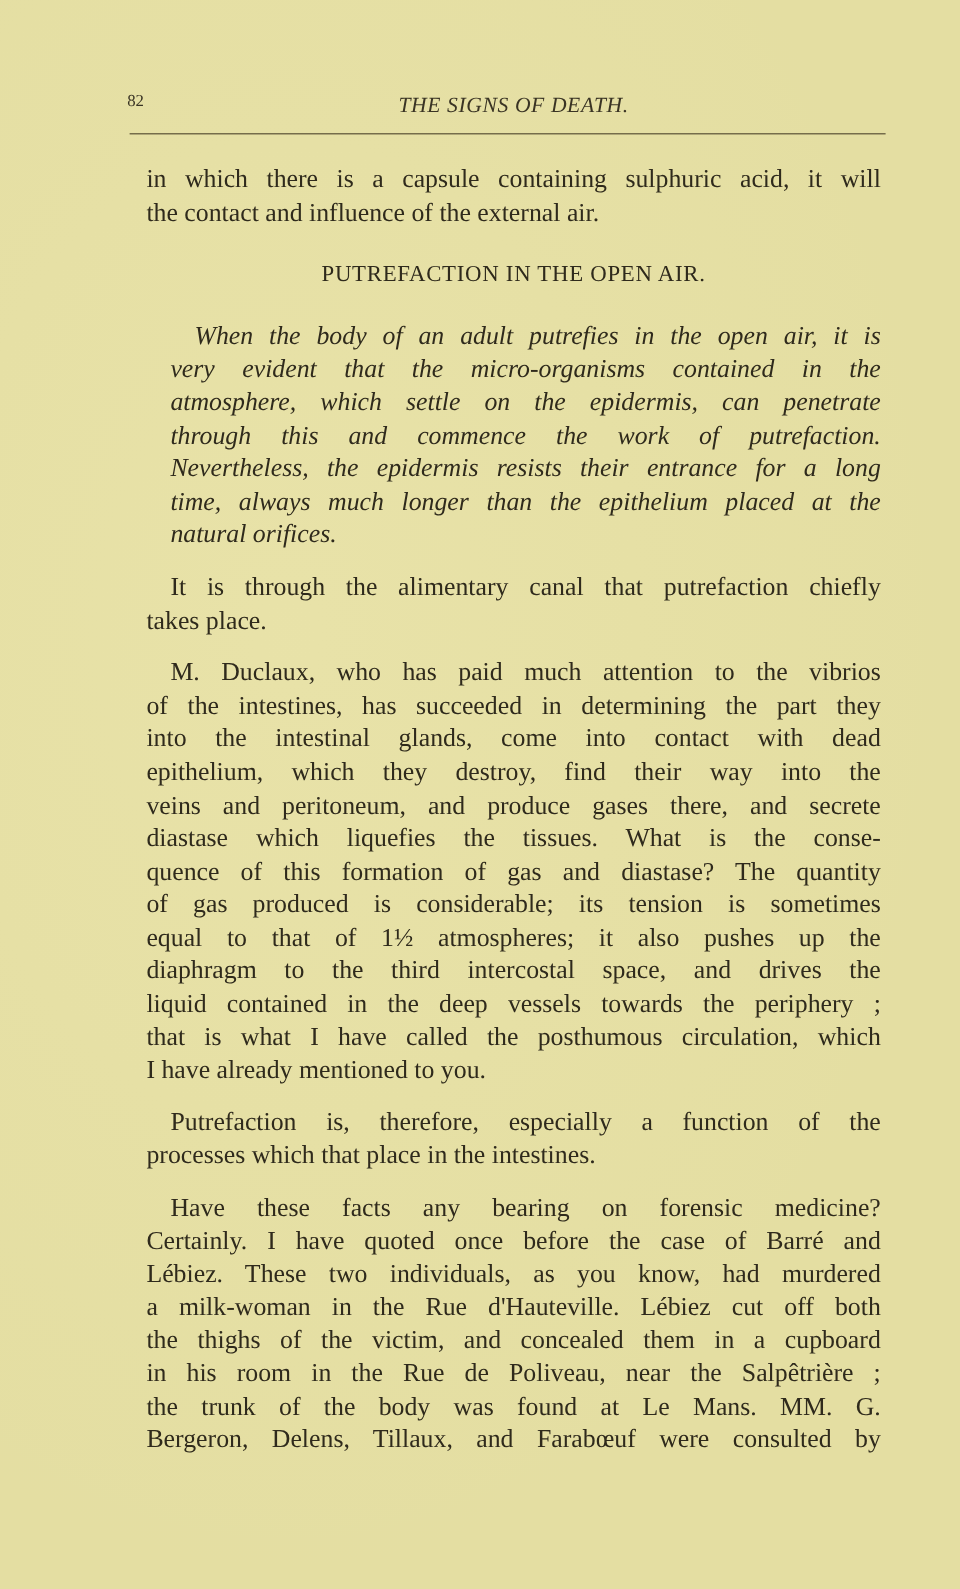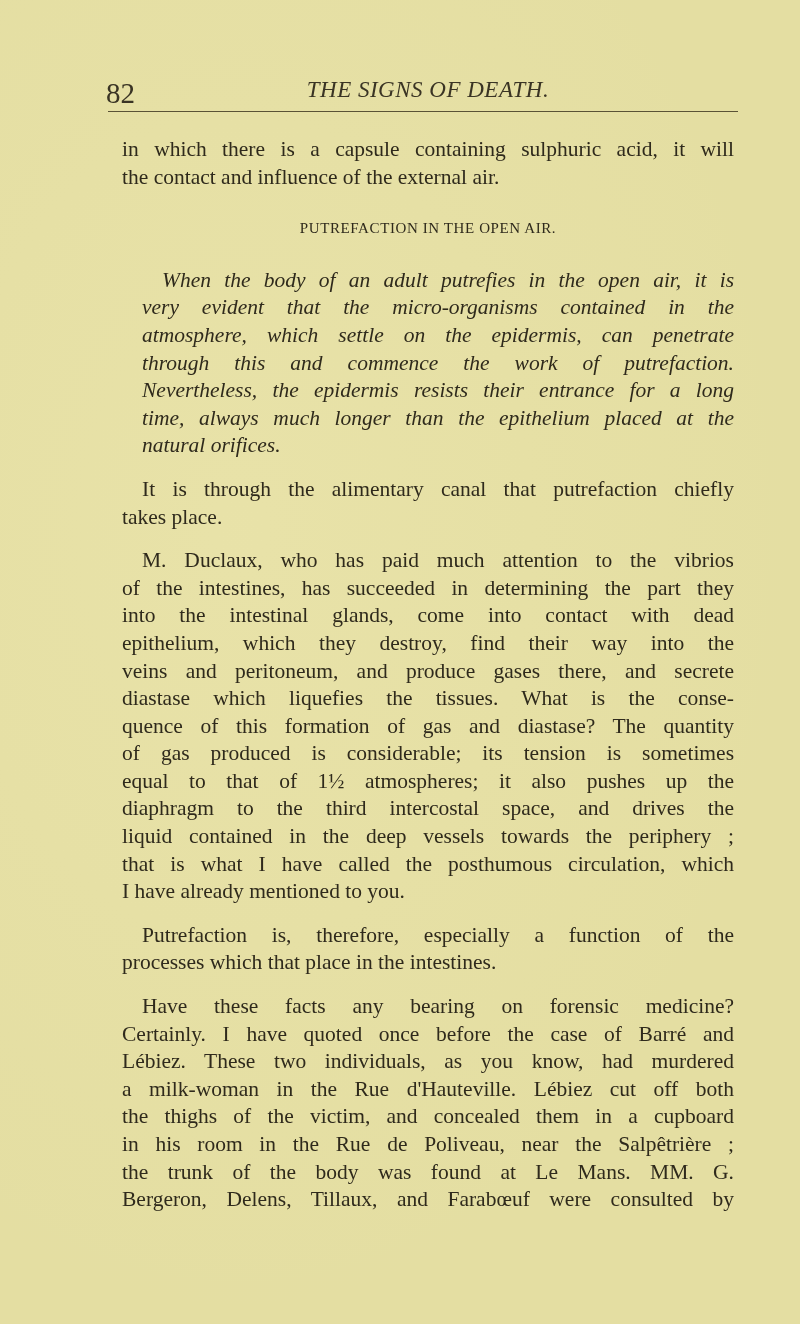--- a/index.html
+++ b/index.html
@@ -27,31 +27,31 @@
       position: absolute;
       top: 77px;
       left: 106px;
       width: 644px;
       height: 30px;
     }
     .page-number {
       position: absolute;
       left: 0;
       top: 0;
-      font-size: 29px;
+      font-size: 14px;
       color: #3a3424;
     }
     .running-title {
       position: absolute;
       left: 0;
       width: 644px;
       top: 0;
       text-align: center;
       font-style: italic;
-      font-size: 23px;
+      font-size: 18px;
       letter-spacing: 0.5px;
       color: #3a3424;
       padding-left: 0;
     }
     .head-rule {
       position: absolute;
       top: 111px;
       left: 108px;
       width: 630px;
       height: 0;
@@ -73,21 +73,21 @@
     .body-text p.indent {
       text-indent: 20px;
       font-style: italic;
     }
     .body-text p.noindent {
       text-indent: 0;
     }
     .section-heading {
       margin: 24px 0 24px 0 !important;
       text-align: center !important;
-      font-size: 15px;
+      font-size: 19px;
       letter-spacing: 0.6px;
       text-indent: 0 !important;
     }
     .line {
       display: block;
       text-align: justify;
       text-align-last: justify;
       white-space: normal;
     }
     .line.last {

